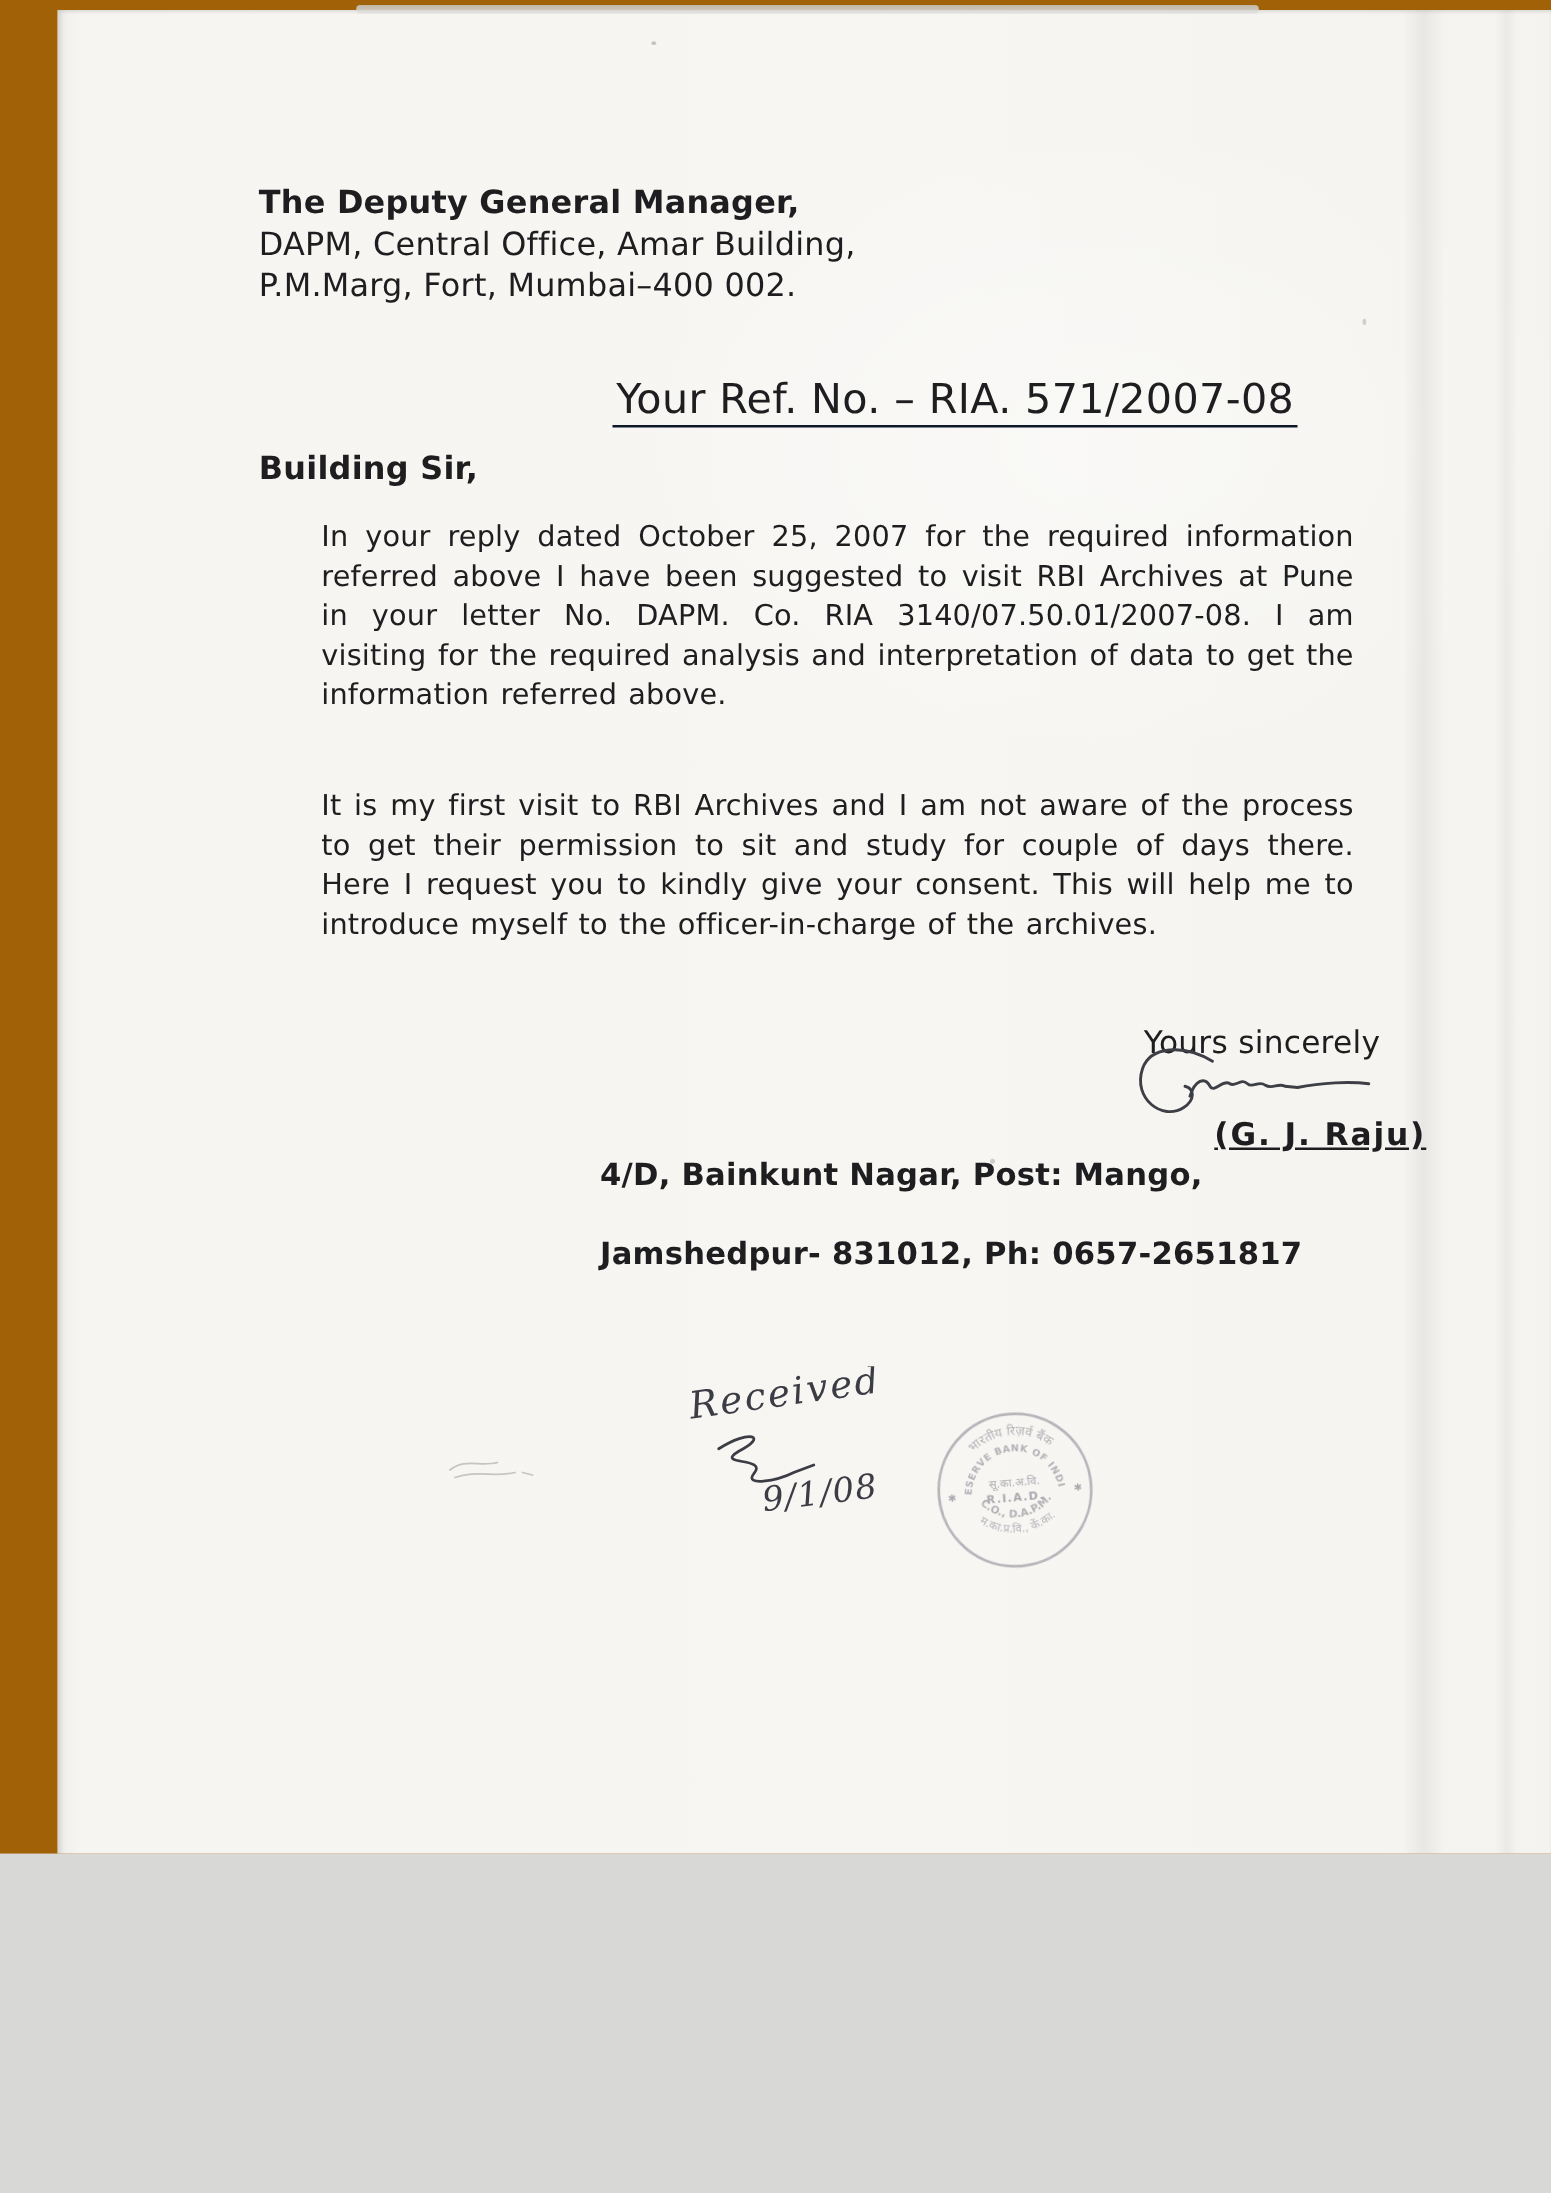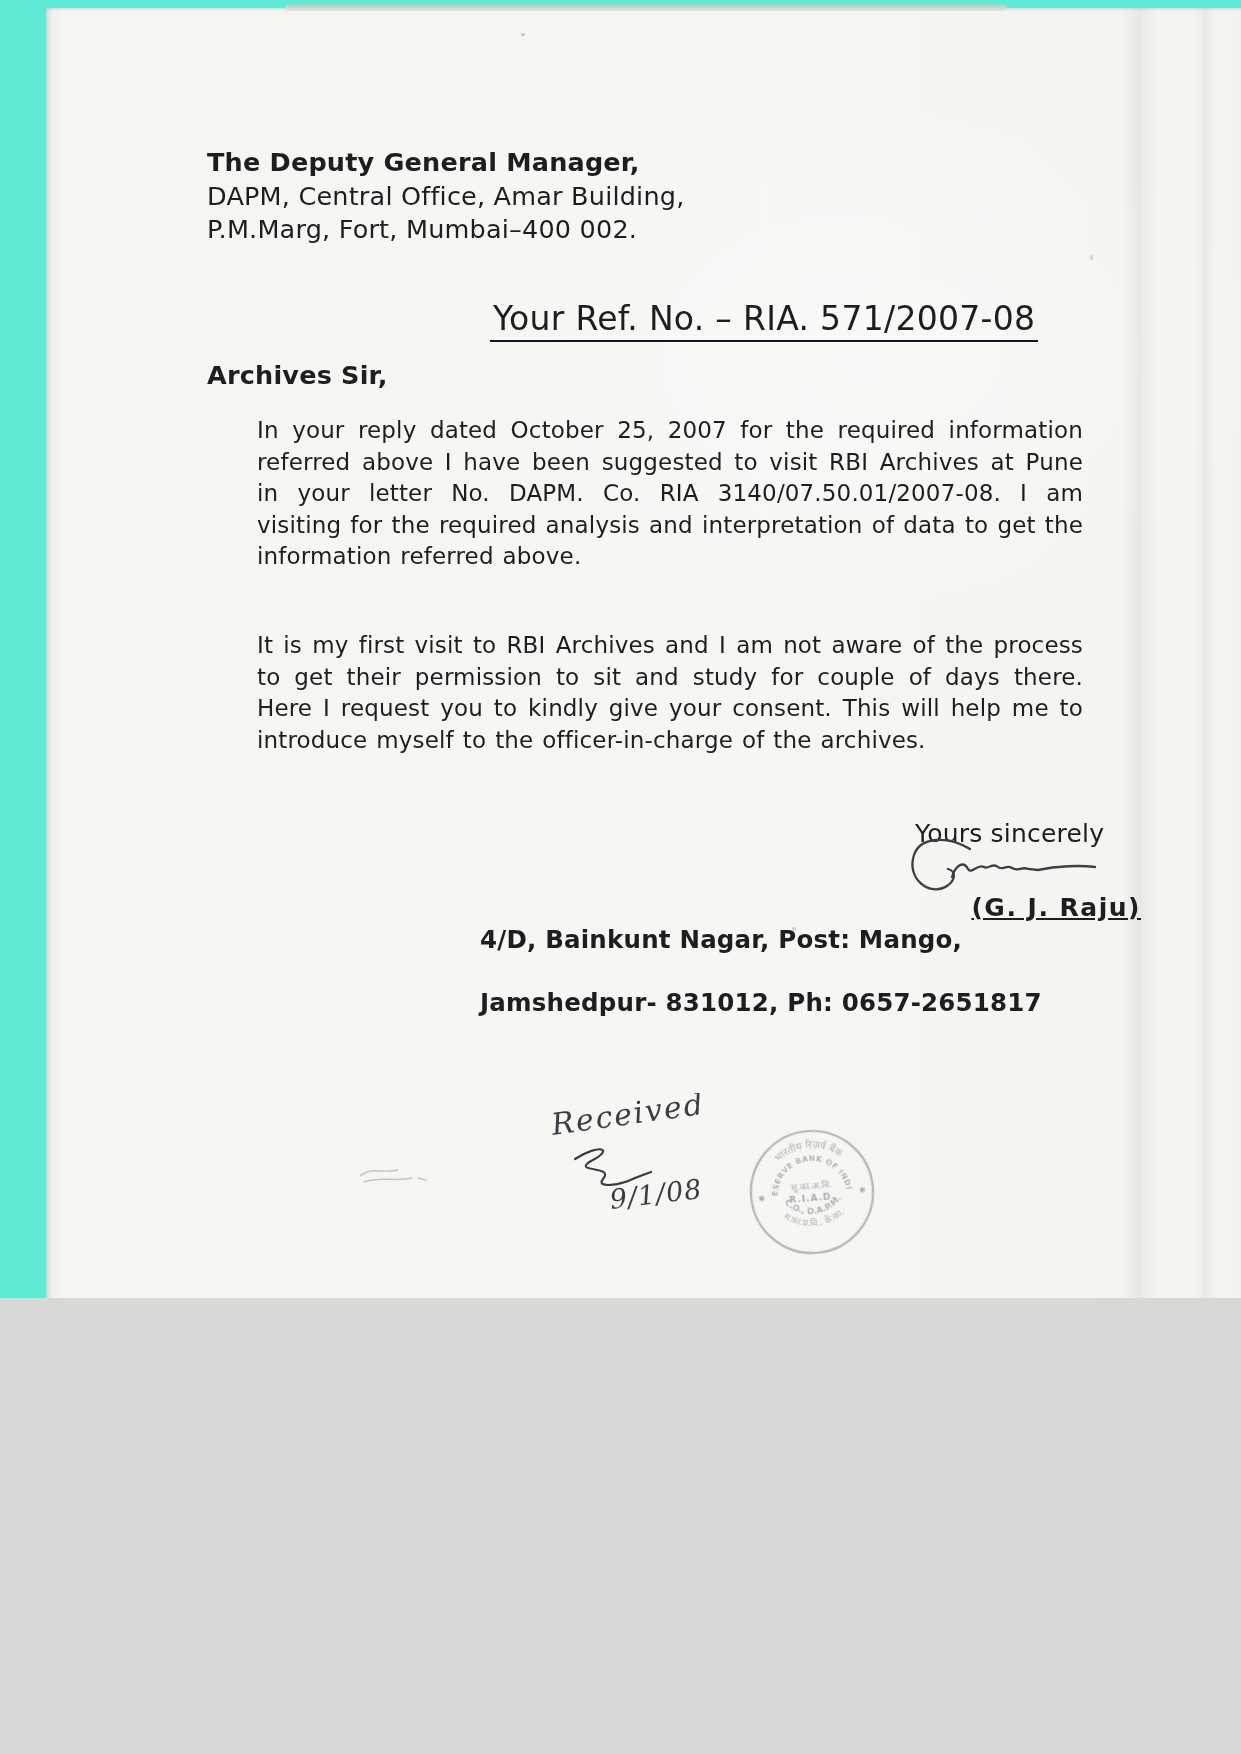--- a/index.html
+++ b/index.html
@@ -1,18 +1,18 @@
 <!DOCTYPE html>
 <html><head>
 <meta charset="utf-8">
 <style>
   html,body{margin:0;padding:0;background:#d8d8d6;}
   .scan{
-    position:relative;width:1241px;height:1298px;overflow:hidden;
-    background:#5eead4;
+    position:relative;width:1241px;height:1483px;overflow:hidden;
+    background:#a16207;
     font-family:"DejaVu Sans",sans-serif;color:#1e1e20;
   }
   .paper{
     position:absolute;left:46px;top:8px;width:1195px;height:1738px;
     background:
       radial-gradient(ellipse 600px 400px at 70% 20%, rgba(255,255,255,.35), rgba(255,255,255,0) 70%),
       linear-gradient(90deg,#efeeea 0px,#f6f5f2 18px,#f7f6f3 60%,#f4f3ef 100%);
     box-shadow:inset 3px 0 4px rgba(0,0,0,.10), inset 0 2px 3px rgba(0,0,0,.05);
   }
   .streak{position:absolute;top:8px;height:1738px;pointer-events:none;}
@@ -76,21 +76,21 @@
   <div class="speck c"></div>
 
   <div class="recipient">
     <div class="r1">The Deputy General Manager,</div>
     <div>DAPM, Central Office, Amar Building,</div>
     <div>P.M.Marg, Fort, Mumbai–400 002.</div>
   </div>
 
   <div class="ref-line">Your Ref. No. – RIA. 571/2007-08</div>
 
-  <div class="salutation">Archives Sir,</div>
+  <div class="salutation">Building Sir,</div>
 
   <p class="para p1">In your reply dated October 25, 2007 for the required information referred above I have been suggested to visit RBI Archives at Pune in your letter No. DAPM. Co. RIA 3140/07.50.01/2007-08. I am visiting for the required analysis and interpretation of data to get the information referred above.</p>
   <p class="para p2">It is my first visit to RBI Archives and I am not aware of the process to get their permission to sit and study for couple of days there. Here I request you to kindly give your consent. This will help me to introduce myself to the officer-in-charge of the archives.</p>
 
 
   <div class="valediction">Yours sincerely</div>
 
   <svg class="sig-svg" width="250" height="75" viewBox="0 0 250 75">
     <path d="M 118,16 C 95,2 68,4 62,22 C 54,46 78,64 95,53 C 104,47 104,38 96,36"></path>
     <path d="M 100,44 C 104,31 112,28 116,36 C 119,42 126,30 132,34 C 136,37 141,29 146,34 C 150,38 155,31 160,35 C 166,39 170,33 176,36 L 186,37 C 205,33 228,32 243,34"></path>

